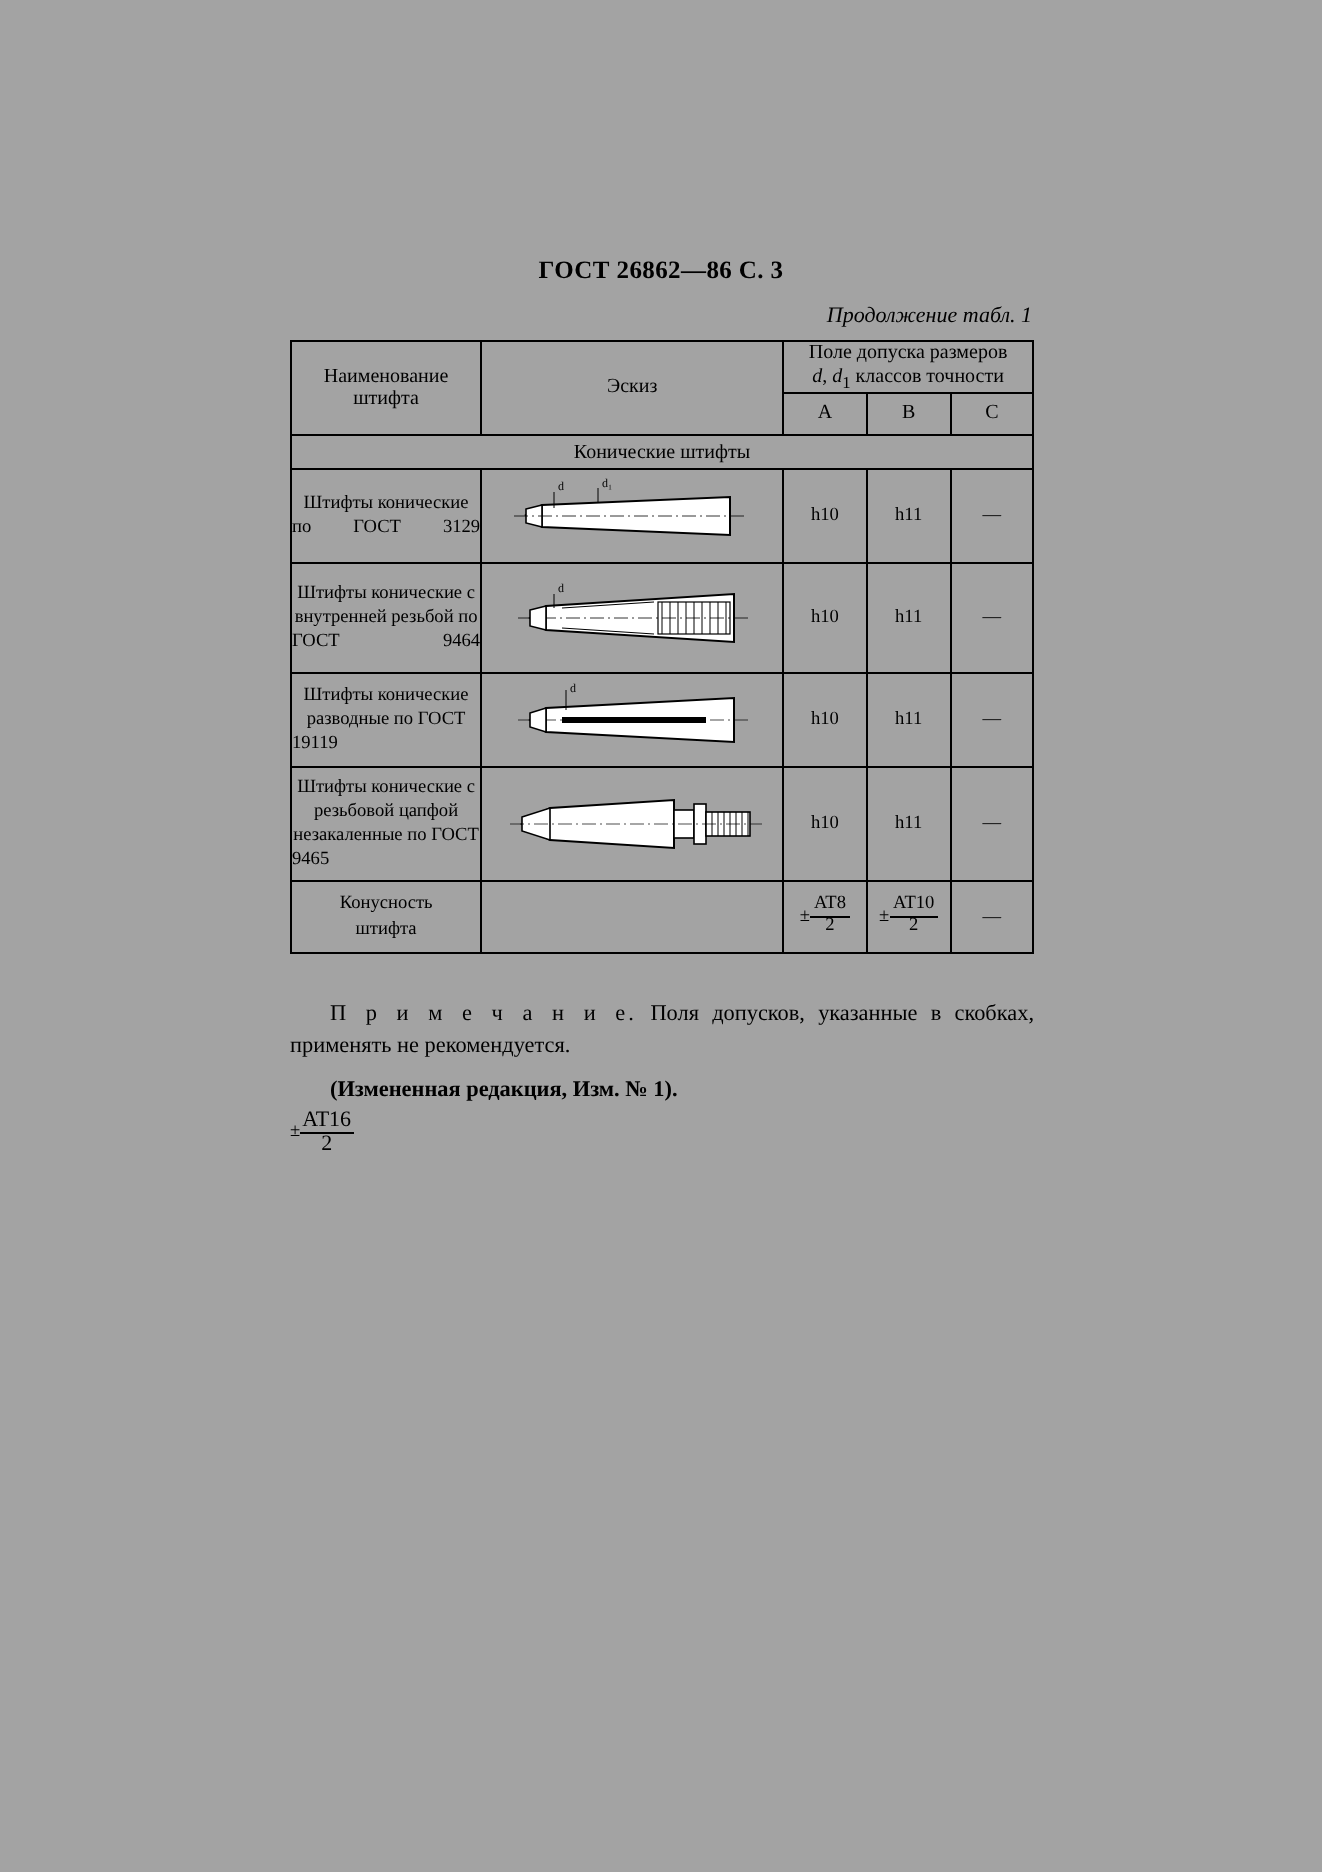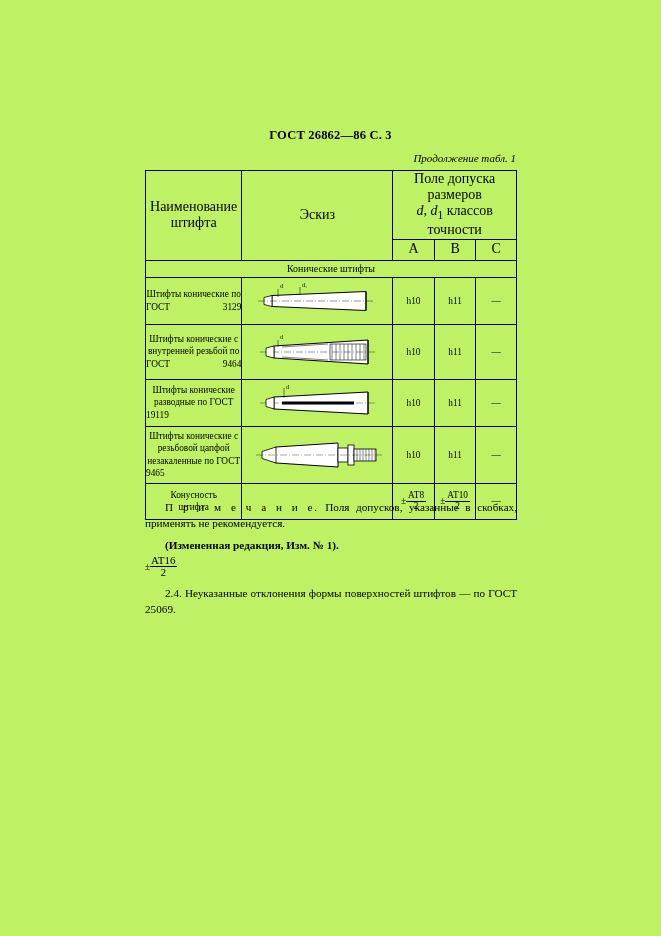--- a/index.html
+++ b/index.html
@@ -13,21 +13,21 @@
     font-family: "Liberation Serif", serif;
     color: #000000;
     position: relative;
     overflow: hidden;
   }
   .page {
     position: absolute;
     left: 0; top: 0;
     width: 661px;
     height: 936px;
-    background: #bef264;
+    background: #a3a3a3;
   }
   .header-line {
     position: absolute;
     top: 128px;
     left: 0;
     width: 661px;
     text-align: center;
     font-size: 12.5px;
     font-weight: bold;
     letter-spacing: 0.2px;
@@ -50,21 +50,21 @@
   }
   .tbl td, .tbl th {
     border: 1px solid #000;
     padding: 0;
     vertical-align: middle;
     text-align: center;
     font-weight: normal;
   }
   .tbl .hd {
     height: 24px;
-    font-size: 14px;
+    font-size: 10px;
     line-height: 1.15;
     margin-left: 32px;
   }
   .col-name { width: 96px; }
   .col-sketch { width: 150px; }
   .col-tol { width: 42px; }
   .name-cell {
     text-align: left;
     padding: 4px 3px 4px 8px;
     font-size: 9.3px;
@@ -280,16 +280,15 @@
       </td>
       <td class="tol-cell">—</td>
     </tr>
   </tbody>
     </table>
 
   <div class="body">
     <p class="ind"><span class="sp">П р и м е ч а н и е.</span><span> Поля допусков, указанные в скобках, применять не рекомендуется.</span></p>
     <p class="ind bold" style="margin-top:6px">(Измененная редакция, Изм. № 1).</p>
     <p style="margin-top:1px;text-indent:0"><span class="pm">±</span><span class="frac-inline"><span class="num">AT16</span><span class="den">2</span></span></p>
-    <p class="ind" style="margin-top:8px">2.4. Неуказанные отклонения формы поверхностей штифтов — по ГОСТ 25069.</p>
   </div>
 
 </div>
 
 </body></html>

